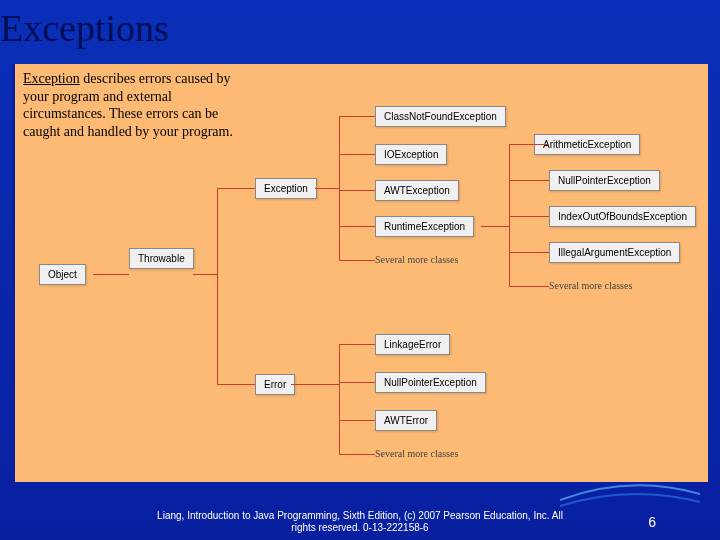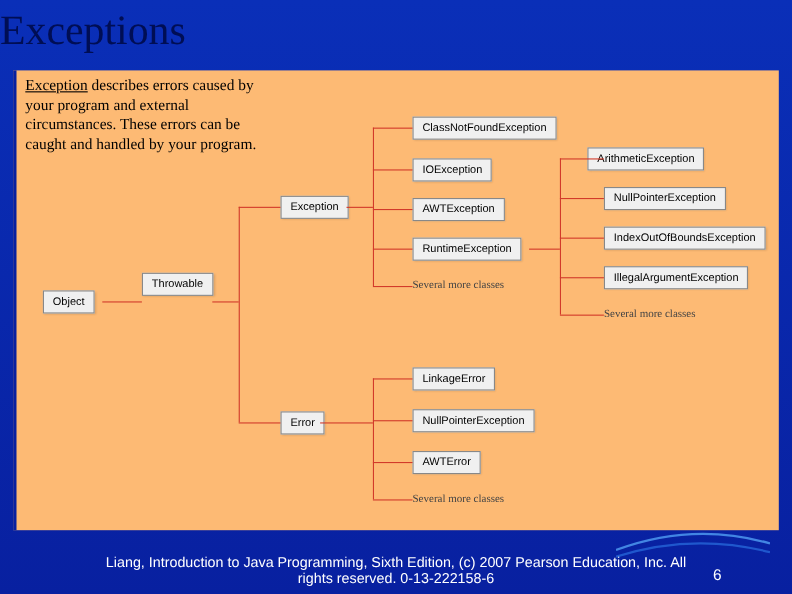--- a/index.html
+++ b/index.html
@@ -56,21 +56,21 @@
   }
   .hline, .vline { position: absolute; background: #d23a2a; }
   .hline { height: 1px; }
   .vline { width: 1px; }
   .footer {
     position: absolute;
     left: 0; bottom: 6px; width: 100%;
     text-align: center;
     color: #fff;
     font-family: Arial, sans-serif;
-    font-size: 13px;
+    font-size: 10px;
     line-height: 1.2;
   }
   .pagenum {
     position: absolute;
     right: 64px; bottom: 10px;
     color: #fff;
     font-family: Arial, sans-serif;
     font-size: 14px;
   }
   .swoosh {

